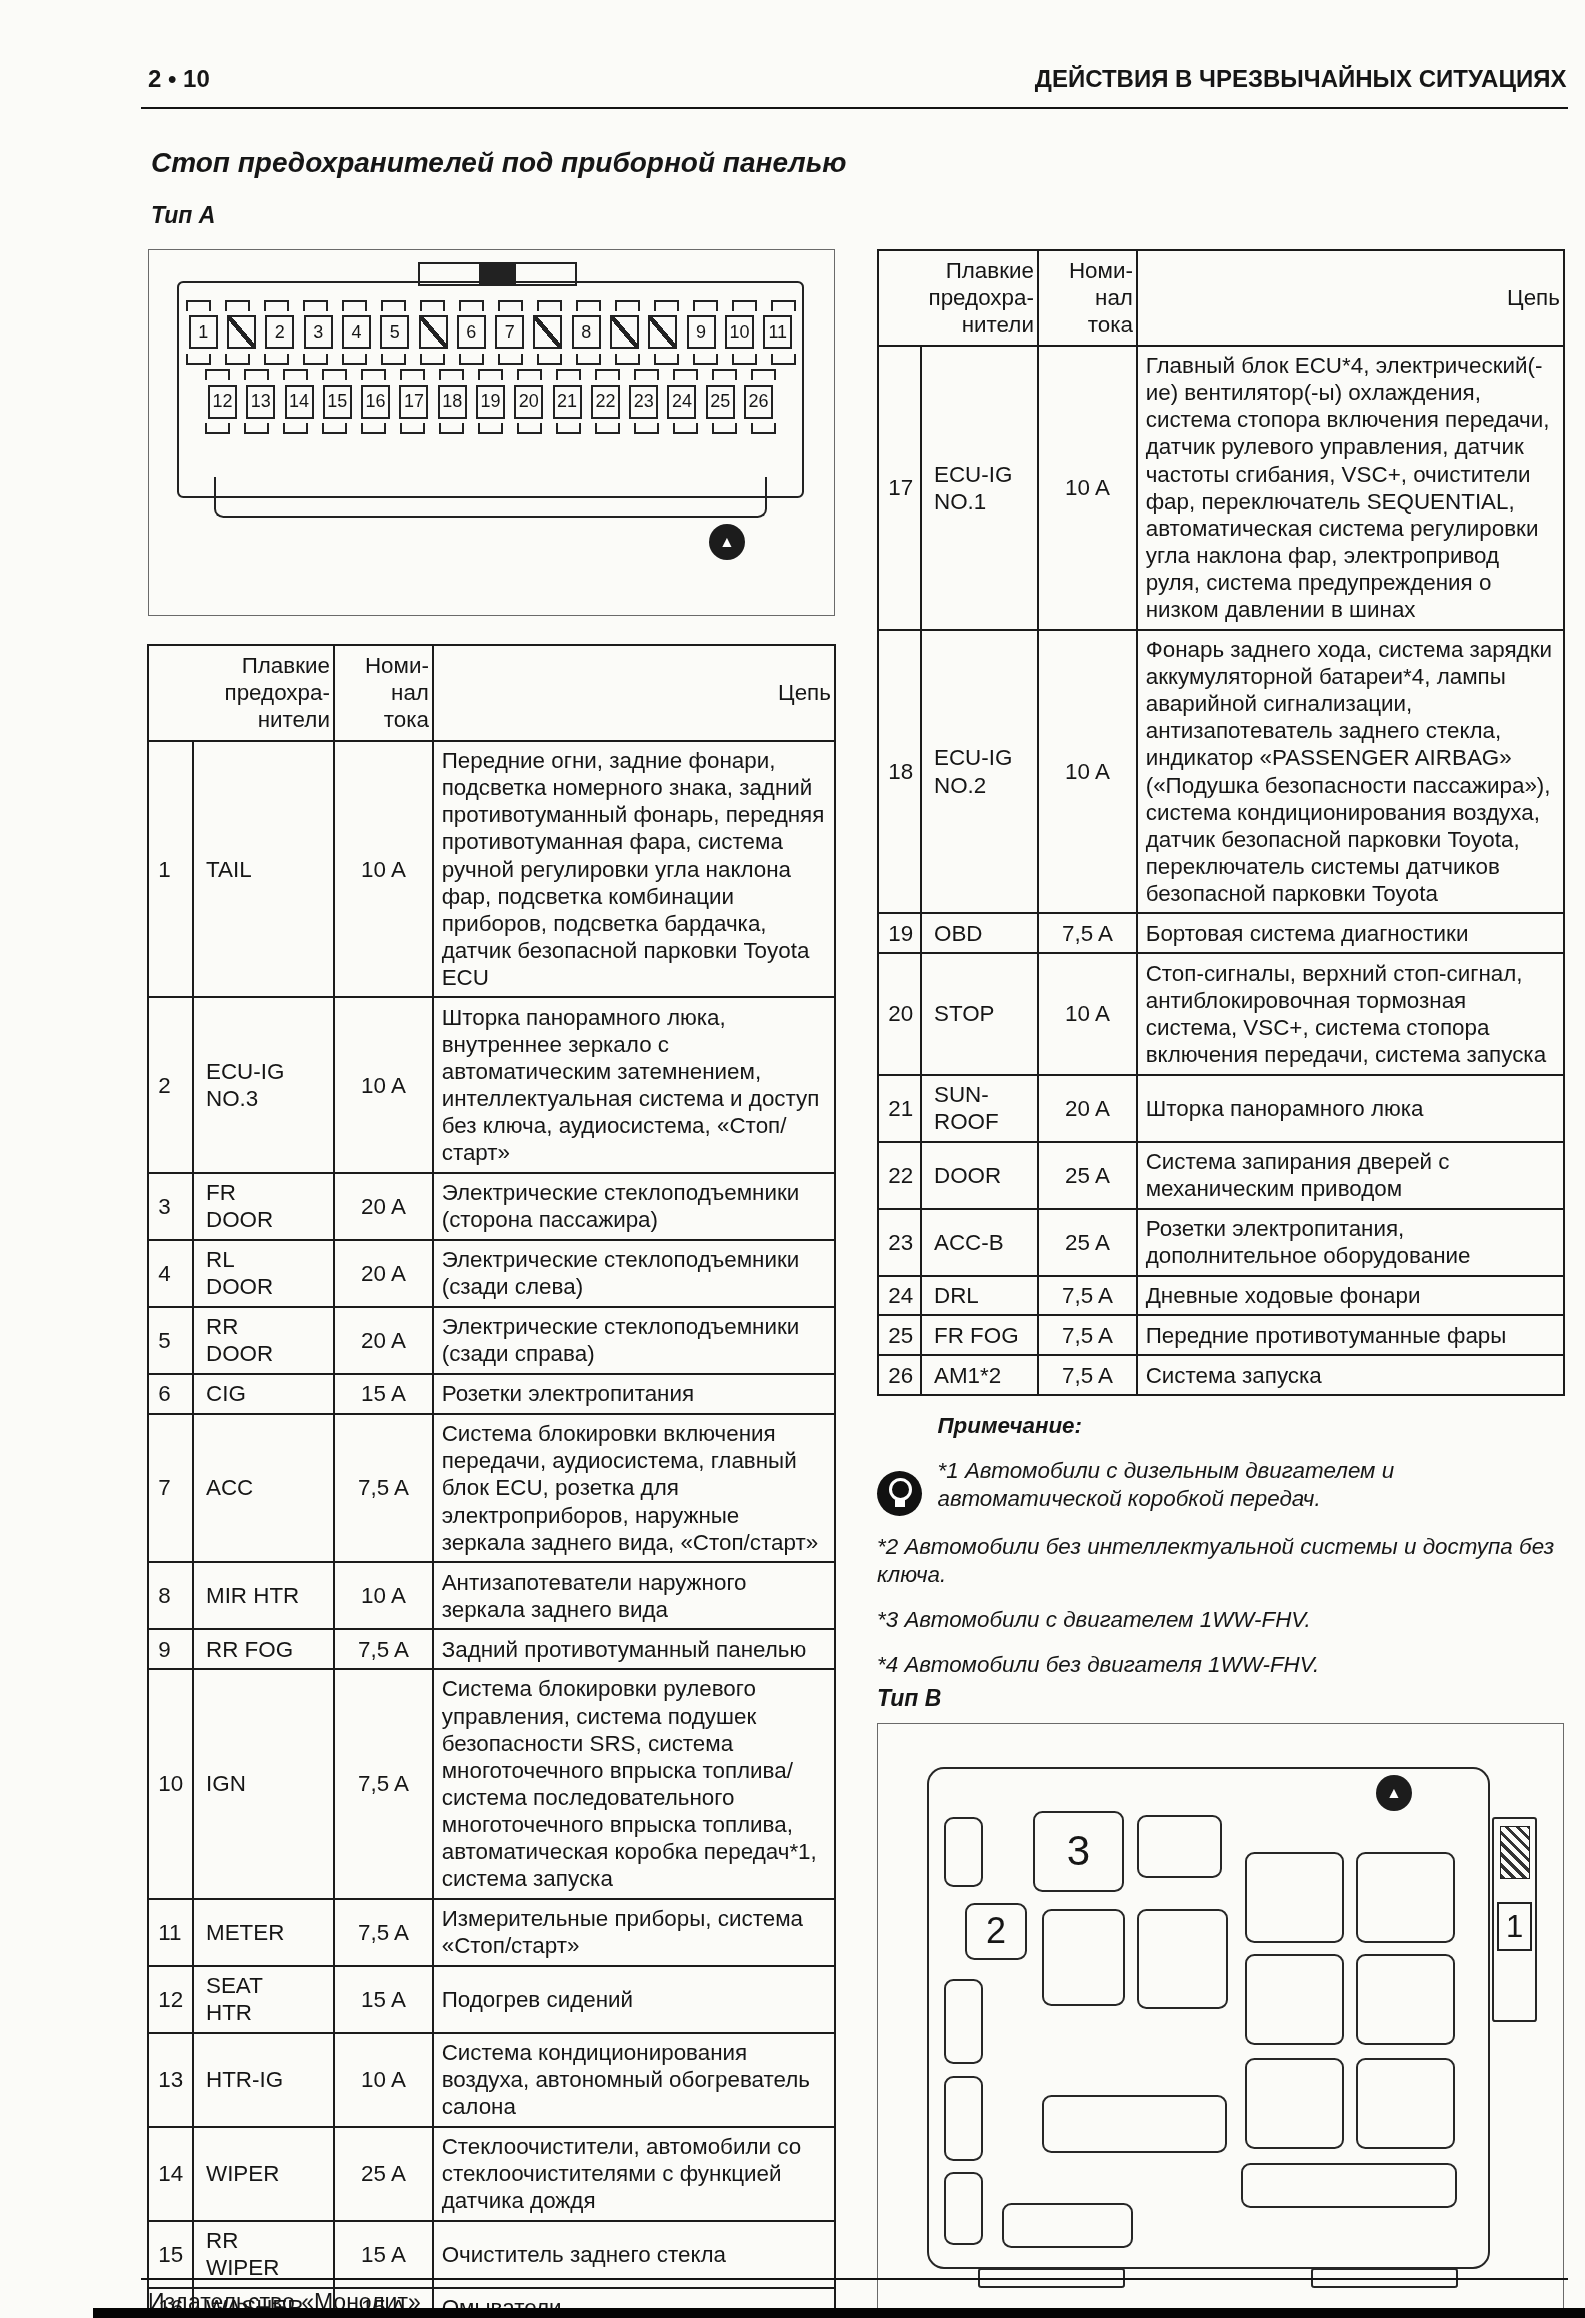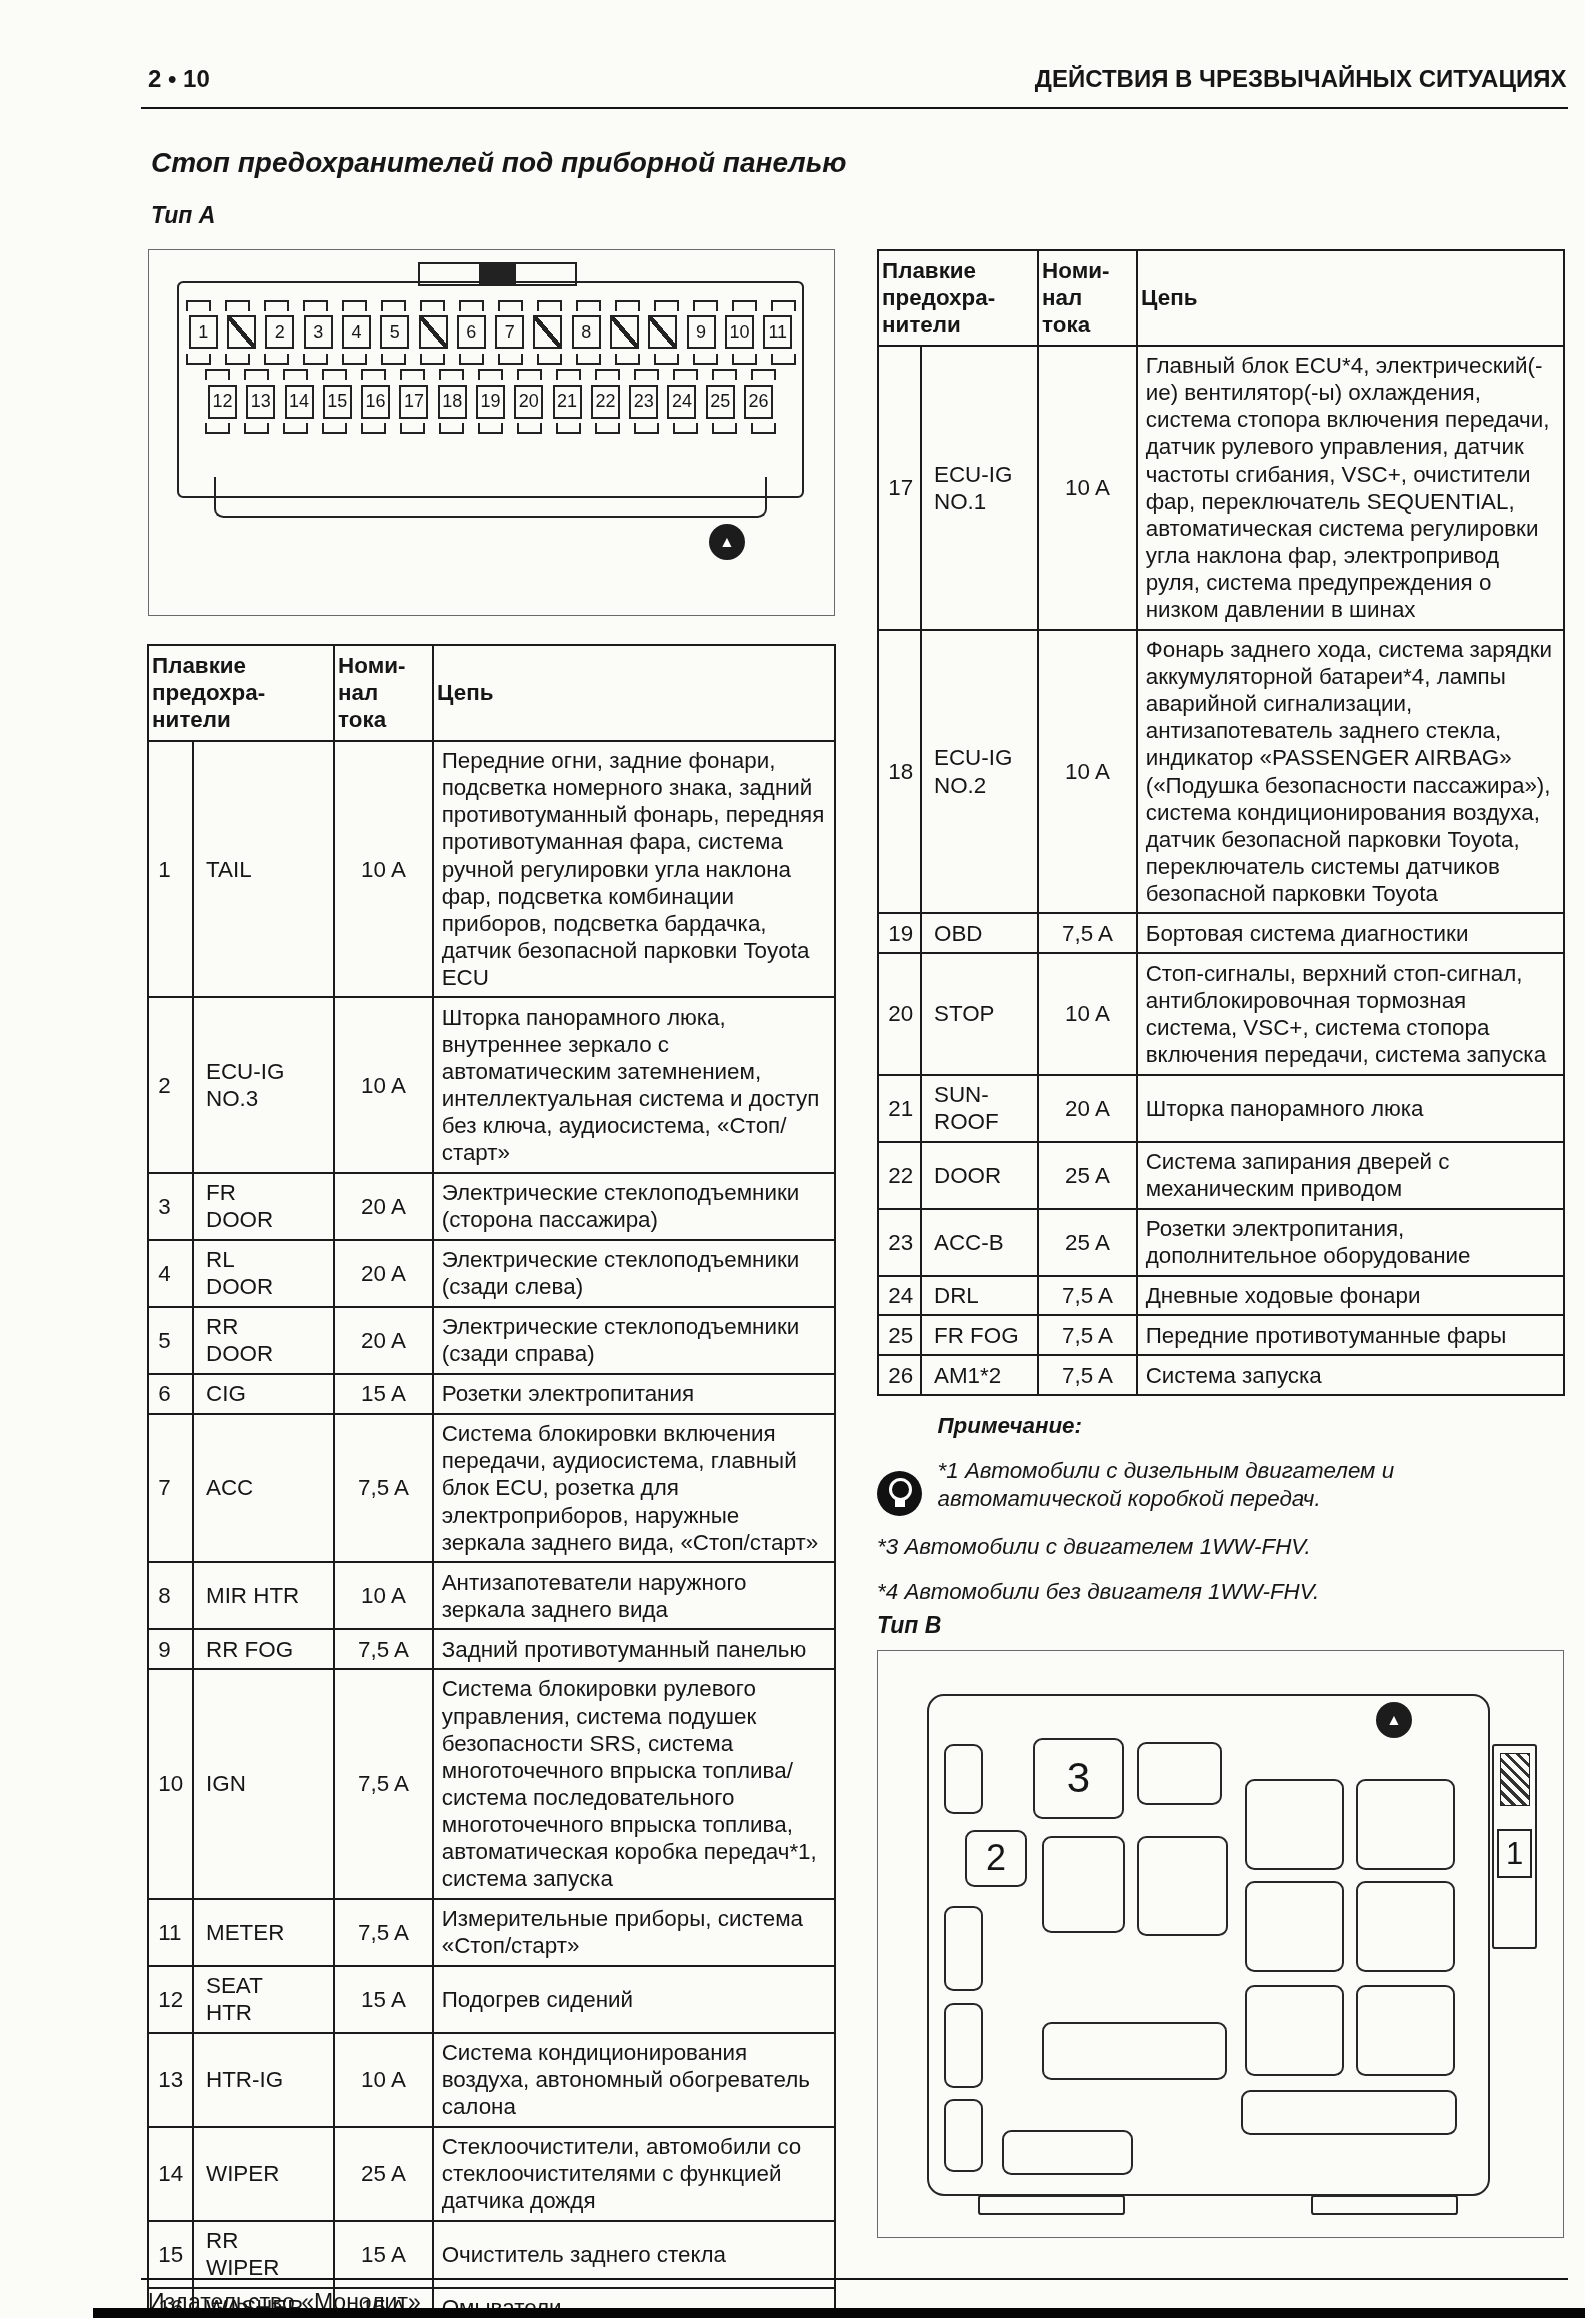--- a/index.html
+++ b/index.html
@@ -17,21 +17,21 @@
   .footer-rule { left:141px; top:2278px; width:1427px; height:2.3px; }
   .page-title  { position:absolute; left:151px; top:147px; font-size:28px; font-weight:bold; font-style:italic; }
   .type-label  { font-size:23px; font-weight:bold; font-style:italic; }
   .type-a { position:absolute; left:151px; top:202px; }
   .footer-text { position:absolute; left:148px; top:2289px; font-size:23px; }
   .scan-bar { position:absolute; left:93px; right:0; bottom:0; height:10.8px; background:#050505; }
 
   
   table { border-collapse:collapse; table-layout:fixed; font-size:22.4px; line-height:1.21; background:#fbfbf8; }
   th, td { border:2.3px solid #1b1b1b; }
-  th { font-weight:bold; text-align:left; vertical-align:middle; white-space:pre-line; padding:6.2px 3.1px; }
+  th { font-weight:normal; text-align:right; vertical-align:middle; white-space:pre-line; padding:6.2px 3.1px; }
   td { padding:5.4px 7.7px; vertical-align:middle; }
   td.col-num    { text-align:left; padding-left:9.3px; }
   td.col-name   { white-space:pre-line;padding-left:12px; }
   td.col-rating { text-align:center; }
   #left-table  { position:absolute; left:147px; top:644px; width:689px; }
   #right-col   { position:absolute; left:877px; top:249px; width:688px; }
   #right-table { width:688px; }
 
   
   #diagram-a { position:absolute; left:148px; top:249px; width:685px; height:365px; border:1.5px solid #6a6a6a; }
@@ -415,20 +415,21 @@
       <div class="notes-first">
         <div class="bulb-icon">
           <div class="bulb-glass"></div>
           <div class="bulb-base"></div>
         </div>
         <div>
           <div class="note-title">Примечание:</div>
           <div class="note-item">*1 Автомобили с дизельным двигателем и автоматической коробкой передач.</div>
         </div>
       </div>
+      <div class="note-item">*2 Автомобили без интеллектуальной системы и доступа без ключа.</div>
       <div class="note-item">*3 Автомобили с двигателем 1WW-FHV.</div>
       <div class="note-item">*4 Автомобили без двигателя 1WW-FHV.</div>
     </div>
 
     <div class="type-label type-b">Тип В</div>
 
     <div id="diagram-b">
       <div class="fb fb-body"></div>
       <div class="fb-logo logo-circle">▲</div>
 

